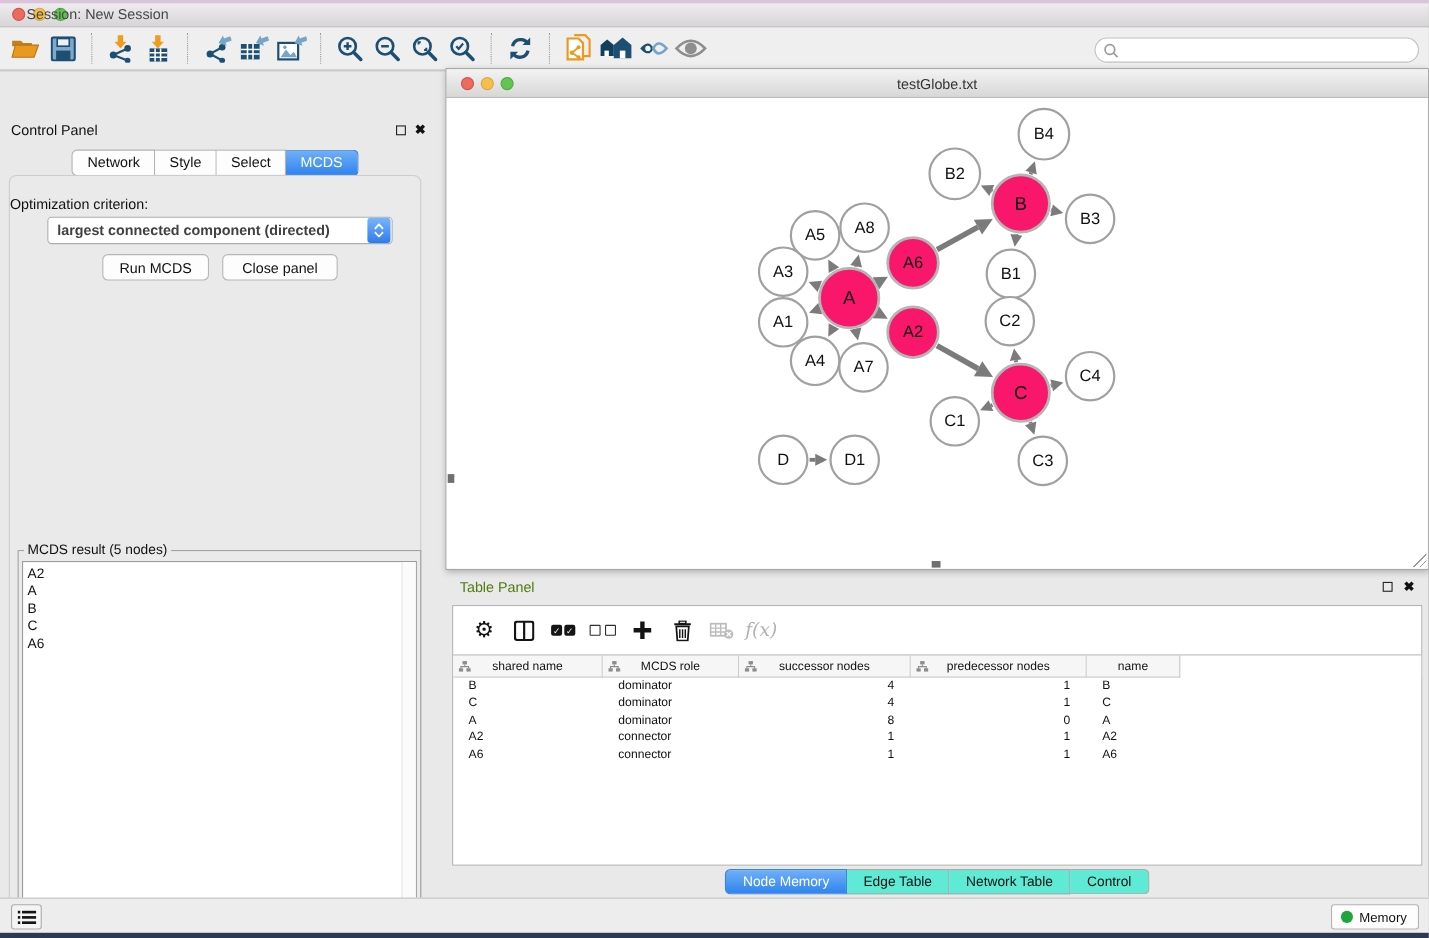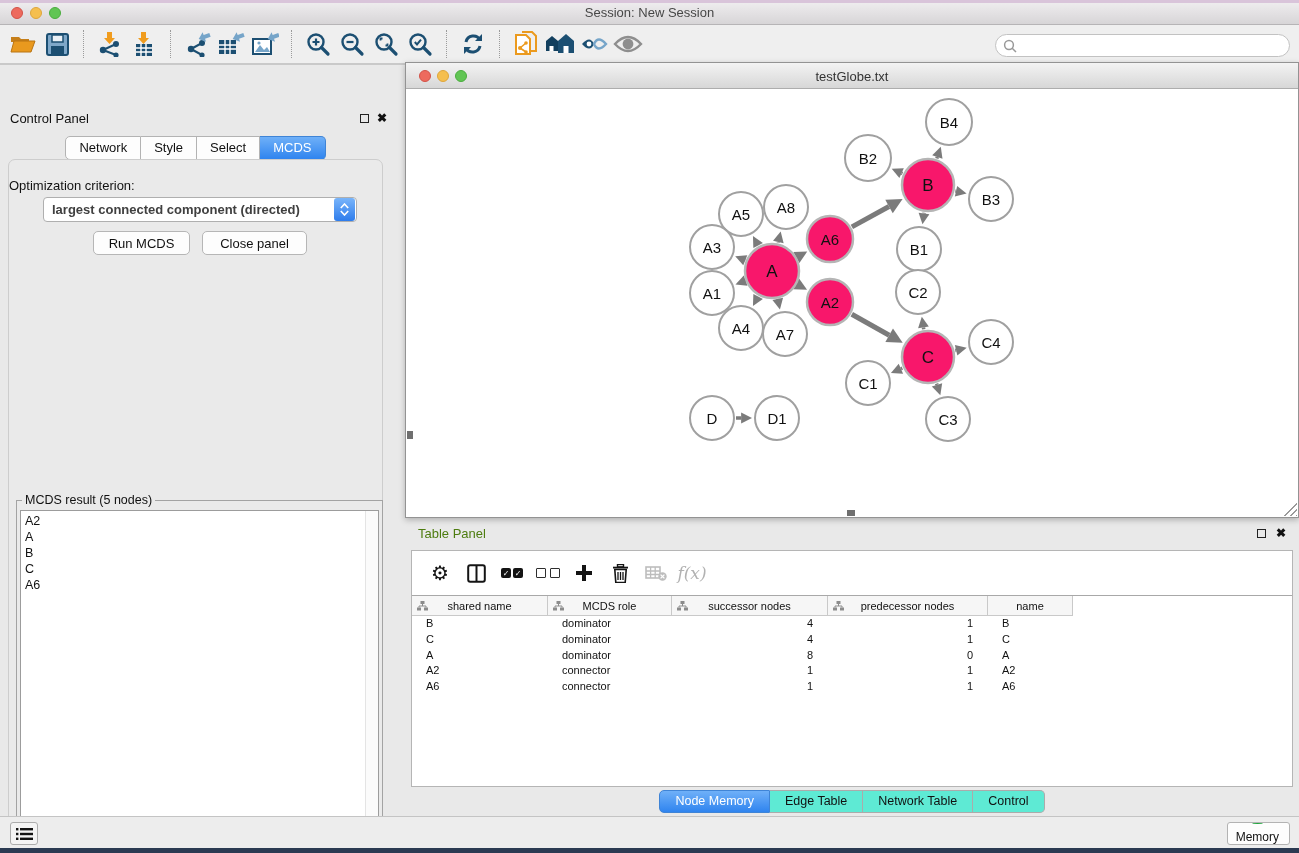--- a/index.html
+++ b/index.html
@@ -9,22 +9,22 @@
          -webkit-font-smoothing:antialiased; }
 
   
   .titlebar { position:absolute; top:0; left:0; right:0; height:25px;
               background:linear-gradient(#F1EFF1,#D7D5D7); border-bottom:1px solid #B6B4B6; }
   .titlebar .lavender { position:absolute; top:0; left:0; right:0; height:3px; background:#D9C4DA; }
   .tl { position:absolute; top:7px; width:12px; height:12px; border-radius:50%; }
   .tl.red    { left:11px;  background:#ED6A5E; border:1px solid #D35248; }
   .tl.yellow { left:30px; background:#F5BF4F; border:1px solid #DEA63B; }
   .tl.green  { left:49px; background:#61C554; border:1px solid #4AAD3E; }
-  .win-title { position:absolute; top:5px; left:0; right:0; text-align:center;
-               font-size:13px; color:#474747; }
+  .win-title { position:absolute; top:5px; left:0; right:0; 
+               font-size:13px; color:#474747;padding-left:24px; }
 
   
   .toolbar { position:absolute; top:25px; left:0; right:0; height:40px;
              background:#EFEFEF; border-bottom:2px solid #C9C9C9; }
   .toolbar-inner { display:flex; align-items:center; height:100%; padding-left:6px; }
   .tbi { width:34px; height:30px; display:flex; align-items:center; justify-content:center; cursor:pointer; }
   .tb-sep { width:1px; height:28px; border-left:1px dotted #9B9B9B; margin:0 9px; }
   .search-wrap { position:absolute; right:9px; top:9px; width:295px; height:23px;
                  background:#fff; border:1px solid #C2C2C2; border-radius:12px;
                  display:flex; align-items:center; padding-left:7px; }
@@ -116,21 +116,21 @@
   .bt-tab.active { background:linear-gradient(#6FB0F8,#2F84EF); color:#fff; border-color:#3F84D6; }
 
   
   .status-bar { position:absolute; left:0; top:816px; right:0; height:32px; background:#EDEDED;
                 border-top:1px solid #C4C4C4; }
   .sb-list-btn { position:absolute; left:10px; top:5px; width:28px; height:23px; background:#F4F4F4;
                  border:1px solid #ACACAC; border-radius:3px; display:flex; align-items:center;
                  justify-content:center; cursor:pointer; }
   .sb-mem-btn { position:absolute; right:9px; top:5px; height:23px; padding:0 10px 0 8px; background:#FDFDFD;
                 border:1px solid #B3B3B3; border-radius:3px; display:flex; align-items:center; gap:6px;
-                font-size:12px; color:#111; cursor:pointer;flex-direction:column; }
+                font-size:12px; color:#111; cursor:pointer; }
   .mem-dot { width:11px; height:11px; border-radius:50%; background:#1FA53C; }
   .bottom-strip { position:absolute; left:0; bottom:0; right:0; height:5px; background:#2B3A52; }
 </style>
 </head>
 <body>
 
 <div class="app">
 
   <div class="titlebar">
     <div class="lavender"></div>

